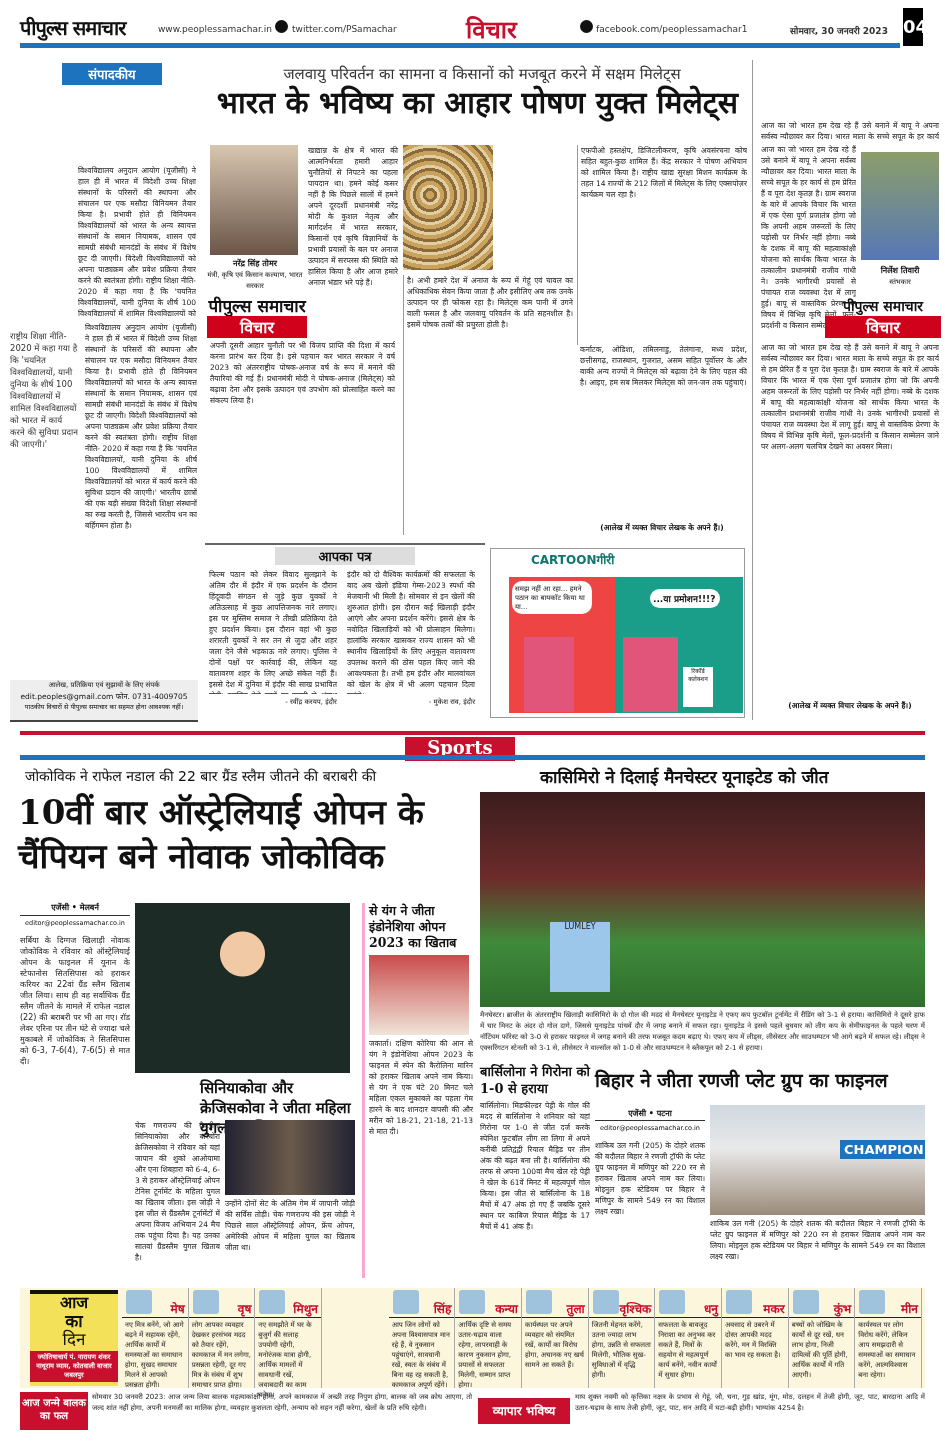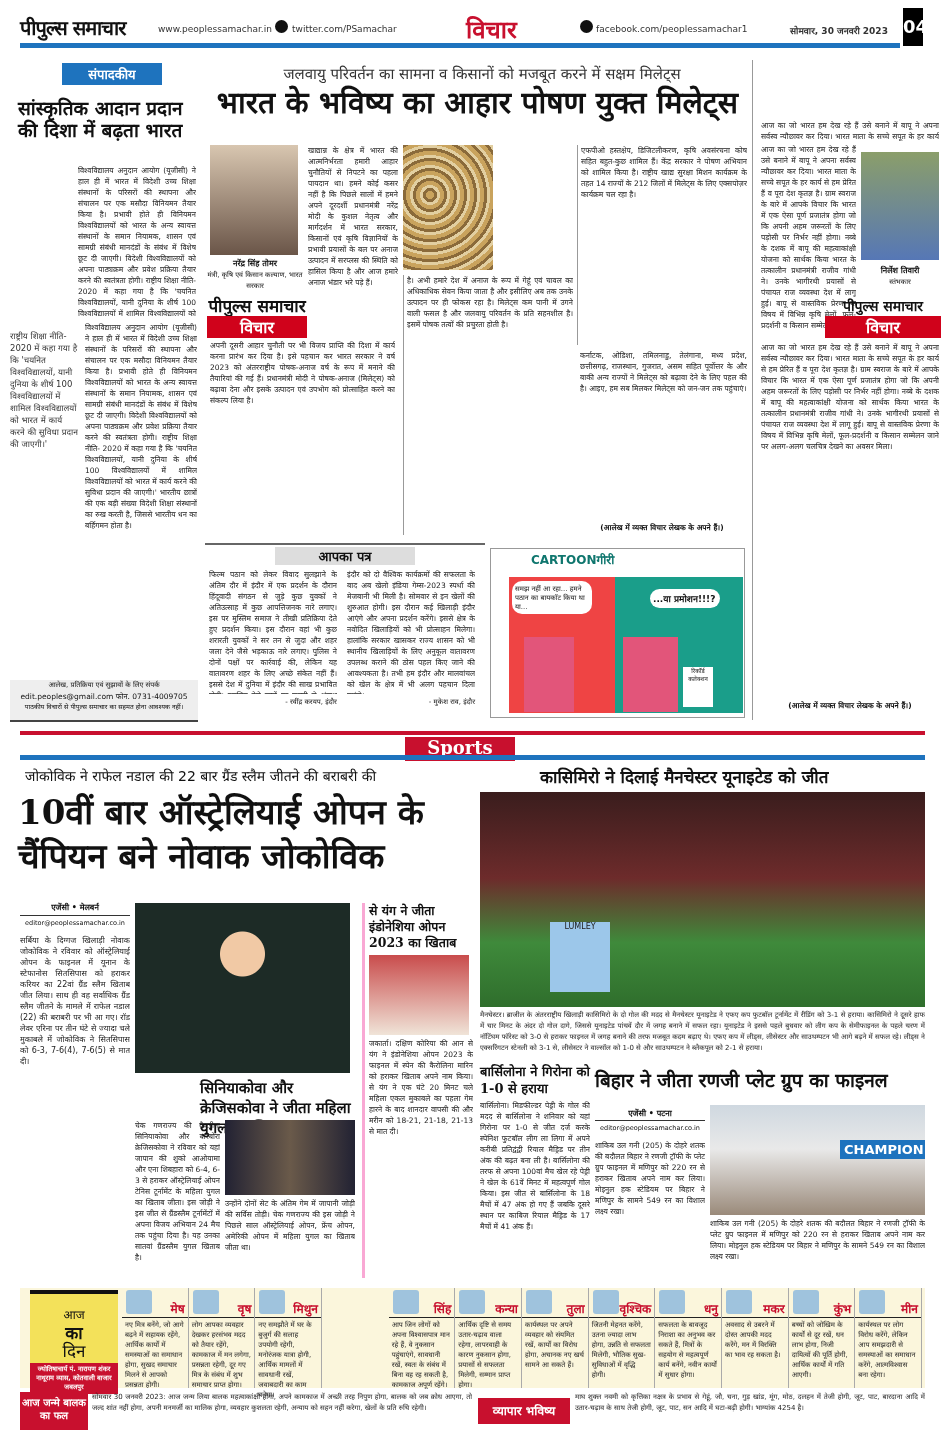--- a/index.html
+++ b/index.html
@@ -41,21 +41,20 @@
   <div class="abs vichar-hdr" style="left:466px;top:12px">विचार</div>
   <div class="abs" style="left:580px;top:20px;width:13px;height:13px;border-radius:50%;background:#111"></div>
   <div class="abs small" style="left:596px;top:24px">facebook.com/peoplessamachar1</div>
   <div class="abs small" style="left:790px;top:24px;font-weight:bold">सोमवार, 30 जनवरी 2023</div>
   <div class="abs pageno" style="left:903px;top:8px">04</div>
   <div class="abs blueline" style="left:20px;top:43px;width:880px"></div>
 </div>
 
 <div class="abs" style="left:10px;top:60px;width:190px;height:660px">
   <div class="abs sec-tag" style="left:52px;top:3px;width:100px">संपादकीय</div>
-  <div class="abs head-big" style="left:8px;top:38px;width:180px;font-size:19px">सांस्कृतिक आदान प्रदान की दिशा में बढ़ता भारत</div>
   <div class="abs txt" style="left:68px;top:105px;width:118px;height:155px">विश्वविद्यालय अनुदान आयोग (यूजीसी) ने हाल ही में भारत में विदेशी उच्च शिक्षा संस्थानों के परिसरों की स्थापना और संचालन पर एक मसौदा विनियमन तैयार किया है। प्रभावी होते ही विनियमन विश्वविद्यालयों को भारत के अन्य स्वायत्त संस्थानों के समान नियामक, शासन एवं सामग्री संबंधी मानदंडों के संबंध में विशेष छूट दी जाएगी। विदेशी विश्वविद्यालयों को अपना पाठ्यक्रम और प्रवेश प्रक्रिया तैयार करने की स्वतंत्रता होगी। राष्ट्रीय शिक्षा नीति- 2020 में कहा गया है कि 'चयनित विश्वविद्यालयों, यानी दुनिया के शीर्ष 100 विश्वविद्यालयों में शामिल विश्वविद्यालयों को भारत में कार्य करने की सुविधा प्रदान की जाएगी।' भारतीय छात्रों की एक बड़ी संख्या विदेशी शिक्षा संस्थानों का रुख करती है, जिससे भारतीय धन का बर्हिगमन होता है।</div>
   <div class="abs txt" style="left:0px;top:270px;width:68px;height:260px;font-size:8.5px;line-height:12px;text-align:left;color:#333">राष्ट्रीय शिक्षा नीति- 2020 में कहा गया है कि 'चयनित विश्वविद्यालयों, यानी दुनिया के शीर्ष 100 विश्वविद्यालयों में शामिल विश्वविद्यालयों को भारत में कार्य करने की सुविधा प्रदान की जाएगी।'</div>
   <div class="abs txt" style="left:75px;top:262px;width:112px;height:350px">विश्वविद्यालय अनुदान आयोग (यूजीसी) ने हाल ही में भारत में विदेशी उच्च शिक्षा संस्थानों के परिसरों की स्थापना और संचालन पर एक मसौदा विनियमन तैयार किया है। प्रभावी होते ही विनियमन विश्वविद्यालयों को भारत के अन्य स्वायत्त संस्थानों के समान नियामक, शासन एवं सामग्री संबंधी मानदंडों के संबंध में विशेष छूट दी जाएगी। विदेशी विश्वविद्यालयों को अपना पाठ्यक्रम और प्रवेश प्रक्रिया तैयार करने की स्वतंत्रता होगी। राष्ट्रीय शिक्षा नीति- 2020 में कहा गया है कि 'चयनित विश्वविद्यालयों, यानी दुनिया के शीर्ष 100 विश्वविद्यालयों में शामिल विश्वविद्यालयों को भारत में कार्य करने की सुविधा प्रदान की जाएगी।' भारतीय छात्रों की एक बड़ी संख्या विदेशी शिक्षा संस्थानों का रुख करती है, जिससे भारतीय धन का बर्हिगमन होता है।</div>
   <div class="abs" style="left:0;top:620px;width:188px;height:42px;background:#eee;border-bottom:2px solid #444">
     <div class="caption" style="font-size:7px">आलेख, प्रतिक्रिया एवं सुझावों के लिए संपर्क</div>
     <div class="caption" style="font-size:7.5px">edit.peoples@gmail.com फोन. 0731-4009705</div>
     <div class="caption" style="font-size:6.5px">पाठकीय विचारों से पीपुल्स समाचार का सहमत होना आवश्यक नहीं।</div>
   </div>
 </div>
 
@@ -65,21 +64,21 @@
   <div class="abs photo" style="left:5px;top:85px;width:88px;height:110px;background:linear-gradient(#d8c6b0,#6a5548)"></div>
   <div class="abs caption" style="left:2px;top:198px;width:96px;font-weight:bold">नरेंद्र सिंह तोमर</div>
   <div class="abs caption" style="left:2px;top:210px;width:96px;font-size:7px">मंत्री, कृषि एवं किसान कल्याण, भारत सरकार</div>
   <div class="abs vbox-logo" style="left:2px;top:234px;width:100px">पीपुल्स समाचार</div>
   <div class="abs vbox-red" style="left:2px;top:256px;width:100px">विचार</div>
   <div class="abs txt" style="left:103px;top:85px;width:90px;height:195px">खाद्यान्न के क्षेत्र में भारत की आत्मनिर्भरता हमारी आहार चुनौतियों से निपटने का पहला पायदान था। हमने कोई कसर नहीं है कि पिछले सालों में हमने अपने दूरदर्शी प्रधानमंत्री नरेंद्र मोदी के कुशल नेतृत्व और मार्गदर्शन में भारत सरकार, किसानों एवं कृषि विज्ञानियों के प्रभावी प्रयासों के बल पर अनाज उत्पादन में सरप्लस की स्थिति को हासिल किया है और आज हमारे अनाज भंडार भरे पड़े हैं।</div>
   <div class="abs photo" style="left:198px;top:85px;width:90px;height:125px;background:repeating-radial-gradient(circle at 30% 40%,#c9a35d 0 4px,#8a6a3a 4px 7px,#e2cfa1 7px 10px)"></div>
   <div class="abs txt" style="left:5px;top:280px;width:185px;height:195px">अपनी दूसरी आहार चुनौती पर भी विजय प्राप्ति की दिशा में कार्य करना प्रारंभ कर दिया है। इसे पहचान कर भारत सरकार ने वर्ष 2023 को अंतरराष्ट्रीय पोषक-अनाज वर्ष के रूप में मनाने की तैयारियां की गई हैं। प्रधानमंत्री मोदी ने पोषक-अनाज (मिलेट्स) को बढ़ावा देना और इसके उत्पादन एवं उपभोग को प्रोत्साहित करने का संकल्प लिया है।</div>
   <div class="abs txt border-l" style="left:198px;top:215px;width:170px;height:260px;padding-left:3px">है। अभी हमारे देश में अनाज के रूप में गेहूं एवं चावल का अधिकाधिक सेवन किया जाता है और इसीलिए अब तक उनके उत्पादन पर ही फोकस रहा है। मिलेट्स कम पानी में उगने वाली फसल है और जलवायु परिवर्तन के प्रति सहनशील है। इसमें पोषक तत्वों की प्रचुरता होती है।</div>
   <div class="abs txt border-l" style="left:372px;top:85px;width:170px;height:200px;padding-left:3px">एफपीओ हस्तक्षेप, डिजिटलीकरण, कृषि अवसंरचना कोष सहित बहुत-कुछ शामिल हैं। केंद्र सरकार ने पोषण अभियान को शामिल किया है। राष्ट्रीय खाद्य सुरक्षा मिशन कार्यक्रम के तहत 14 राज्यों के 212 जिलों में मिलेट्स के लिए एक्सपोज़र कार्यक्रम चल रहा है।</div>
-  <div class="abs txt" style="left:372px;top:290px;width:170px;height:170px;padding-left:3px">कर्नाटक, ओडिशा, तमिलनाडु, तेलंगाना, मध्य प्रदेश, छत्तीसगढ़, राजस्थान, गुजरात, असम सहित पूर्वोत्तर के और बाकी अन्य राज्यों ने मिलेट्स को बढ़ावा देने के लिए पहल की है। आइए, हम सब मिलकर मिलेट्स को जन-जन तक पहुंचाएं।</div>
+  <div class="abs txt" style="left:372px;top:284px;width:170px;height:170px;padding-left:3px">कर्नाटक, ओडिशा, तमिलनाडु, तेलंगाना, मध्य प्रदेश, छत्तीसगढ़, राजस्थान, गुजरात, असम सहित पूर्वोत्तर के और बाकी अन्य राज्यों ने मिलेट्स को बढ़ावा देने के लिए पहल की है। आइए, हम सब मिलकर मिलेट्स को जन-जन तक पहुंचाएं।</div>
   <div class="abs caption" style="left:372px;top:462px;width:170px;font-weight:bold;font-size:7.5px">(आलेख में व्यक्त विचार लेखक के अपने हैं।)</div>
 </div>
 
 <div class="abs" style="left:205px;top:543px;width:280px;height:170px;border-top:2px solid #666">
   <div class="abs letters-title" style="left:70px;top:2px;width:140px">आपका पत्र</div>
   <div class="abs txt" style="left:4px;top:24px;width:128px;height:125px">फिल्म पठान को लेकर विवाद सुलझाने के अंतिम दौर में इंदौर में एक प्रदर्शन के दौरान हिंदूवादी संगठन से जुड़े कुछ युवकों ने अतिउत्साह में कुछ आपत्तिजनक नारे लगाए। इस पर मुस्लिम समाज ने तीखी प्रतिक्रिया देते हुए प्रदर्शन किया। इस दौरान वहां भी कुछ शरारती युवकों ने सर तन से जुदा और शहर जला देने जैसे भड़काऊ नारे लगाए। पुलिस ने दोनों पक्षों पर कार्रवाई की, लेकिन यह वातावरण शहर के लिए अच्छे संकेत नहीं हैं। इससे देश में दुनिया में इंदौर की साख प्रभावित होगी। इसलिए ऐसे तत्वों पर सख्ती से अंकुश लगाया जाना चाहिए।</div>
   <div class="abs caption" style="left:4px;top:152px;width:128px;text-align:right;font-size:7px">- रवींद्र करयप, इंदौर</div>
   <div class="abs txt" style="left:142px;top:24px;width:128px;height:125px">इंदौर को दो वैश्विक कार्यक्रमों की सफलता के बाद अब खेलो इंडिया गेम्स-2023 स्पर्धा की मेजबानी भी मिली है। सोमवार से इन खेलों की शुरुआत होगी। इस दौरान कई खिलाड़ी इंदौर आएंगे और अपना प्रदर्शन करेंगे। इससे क्षेत्र के नवोदित खिलाड़ियों को भी प्रोत्साहन मिलेगा। हालांकि सरकार खासकर राज्य शासन को भी स्थानीय खिलाड़ियों के लिए अनुकूल वातावरण उपलब्ध कराने की ठोस पहल किए जाने की आवश्यकता है। तभी हम इंदौर और मालवांचल को खेल के क्षेत्र में भी अलग पहचान दिला पाएंगे।</div>
   <div class="abs caption" style="left:142px;top:152px;width:128px;text-align:right;font-size:7px">- मुकेश राव, इंदौर</div>
 </div>
@@ -143,21 +142,21 @@
 <div class="abs caption" style="left:595px;top:1108px;width:110px;font-weight:bold">एजेंसी • पटना</div>
 <div class="abs caption" style="left:595px;top:1120px;width:110px;font-size:6.5px;border-top:1px solid #333;padding-top:2px">editor@peoplessamachar.co.in</div>
 <div class="abs photo" style="left:710px;top:1105px;width:215px;height:110px;background:linear-gradient(#cfd8e0,#e9e9e9 40%,#9a8a7a)">
   <div class="abs" style="left:130px;top:35px;background:#1e73be;color:#fff;font-weight:bold;font-size:13px;padding:2px 4px">CHAMPION</div>
 </div>
 <div class="abs txt" style="left:595px;top:1140px;width:110px;height:135px">शाकिब उल गनी (205) के दोहरे शतक की बदौलत बिहार ने रणजी ट्रॉफी के प्लेट ग्रुप फाइनल में मणिपुर को 220 रन से हराकर खिताब अपने नाम कर लिया। मोइनुल हक स्टेडियम पर बिहार ने मणिपुर के सामने 549 रन का विशाल लक्ष्य रखा।</div>
 <div class="abs txt" style="left:710px;top:1218px;width:215px;height:58px">शाकिब उल गनी (205) के दोहरे शतक की बदौलत बिहार ने रणजी ट्रॉफी के प्लेट ग्रुप फाइनल में मणिपुर को 220 रन से हराकर खिताब अपने नाम कर लिया। मोइनुल हक स्टेडियम पर बिहार ने मणिपुर के सामने 549 रन का विशाल लक्ष्य रखा।</div>
 
 <div class="abs horo" style="left:20px;top:1288px;width:905px;height:100px">
   <div class="abs aaj" style="left:10px;top:2px;width:88px;height:96px;border-top:4px solid #111">
-    <div style="font-weight:normal;font-size:12px;line-height:18px;margin-top:12px">आज</div>
+    <div style="font-weight:bold;font-size:16px;line-height:18px;margin-top:0">आज</div>
     <div style="font-weight:bold;font-size:17px;line-height:18px">का</div>
     <div style="font-weight:normal;font-size:17px;line-height:18px">दिन</div>
     <div class="red-box" style="font-size:6.5px;line-height:9px;padding:2px;margin-top:3px">ज्योतिषाचार्य पं. नारायण शंकर नाथूराम व्यास, कोतवाली बाजार जबलपुर</div>
   </div>
   <div id="horo-grid" class="abs" style="left:102px;top:0;width:800px;height:100px">
       <div class="horo-cell" style="left: 0px; width: 66.6667px;">
         <div class="horo-icon"></div>
         <div class="horo-name" style="margin-top: 12px;">मेष</div>
         <div class="horo-txt">नए मित्र बनेंगे, जो आगे बढ़ने में सहायक रहेंगे, आर्थिक कार्यों में समस्याओं का समाधान होगा, सुखद समाचार मिलने से आपको प्रसन्नता होगी।</div>
       </div>

